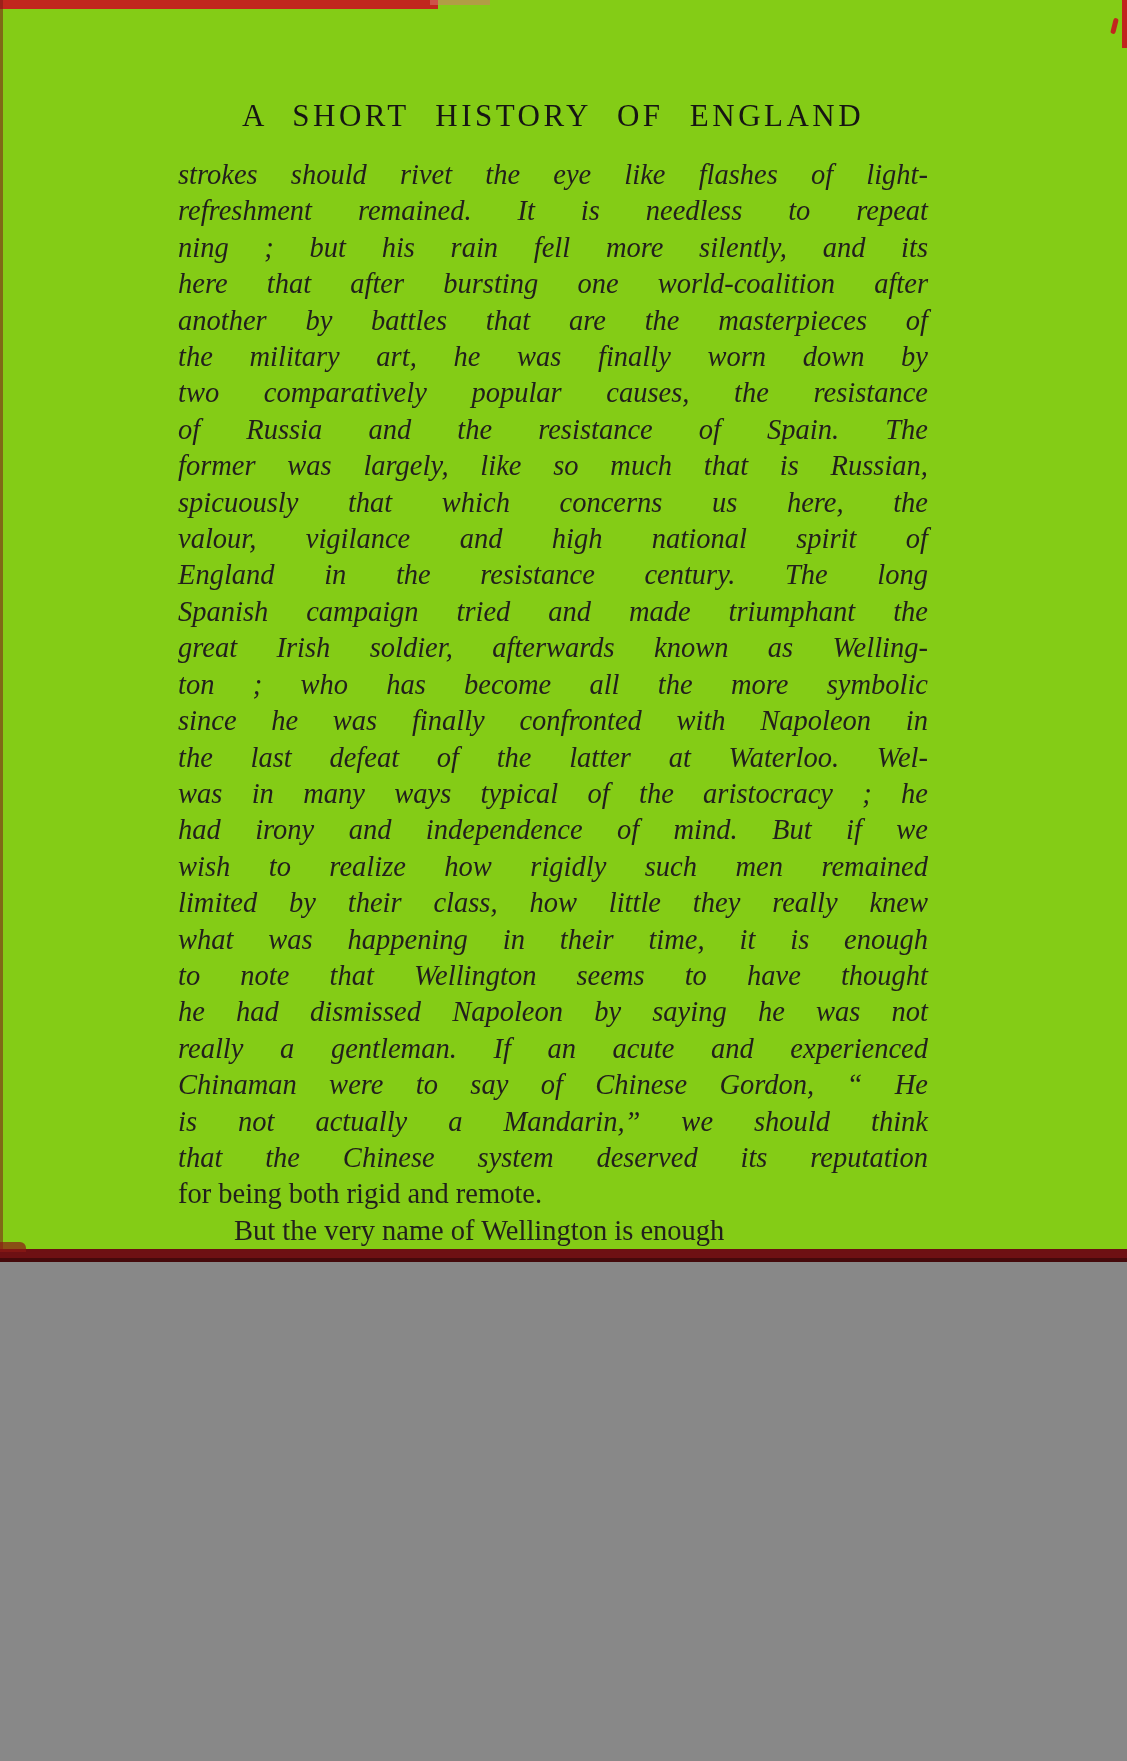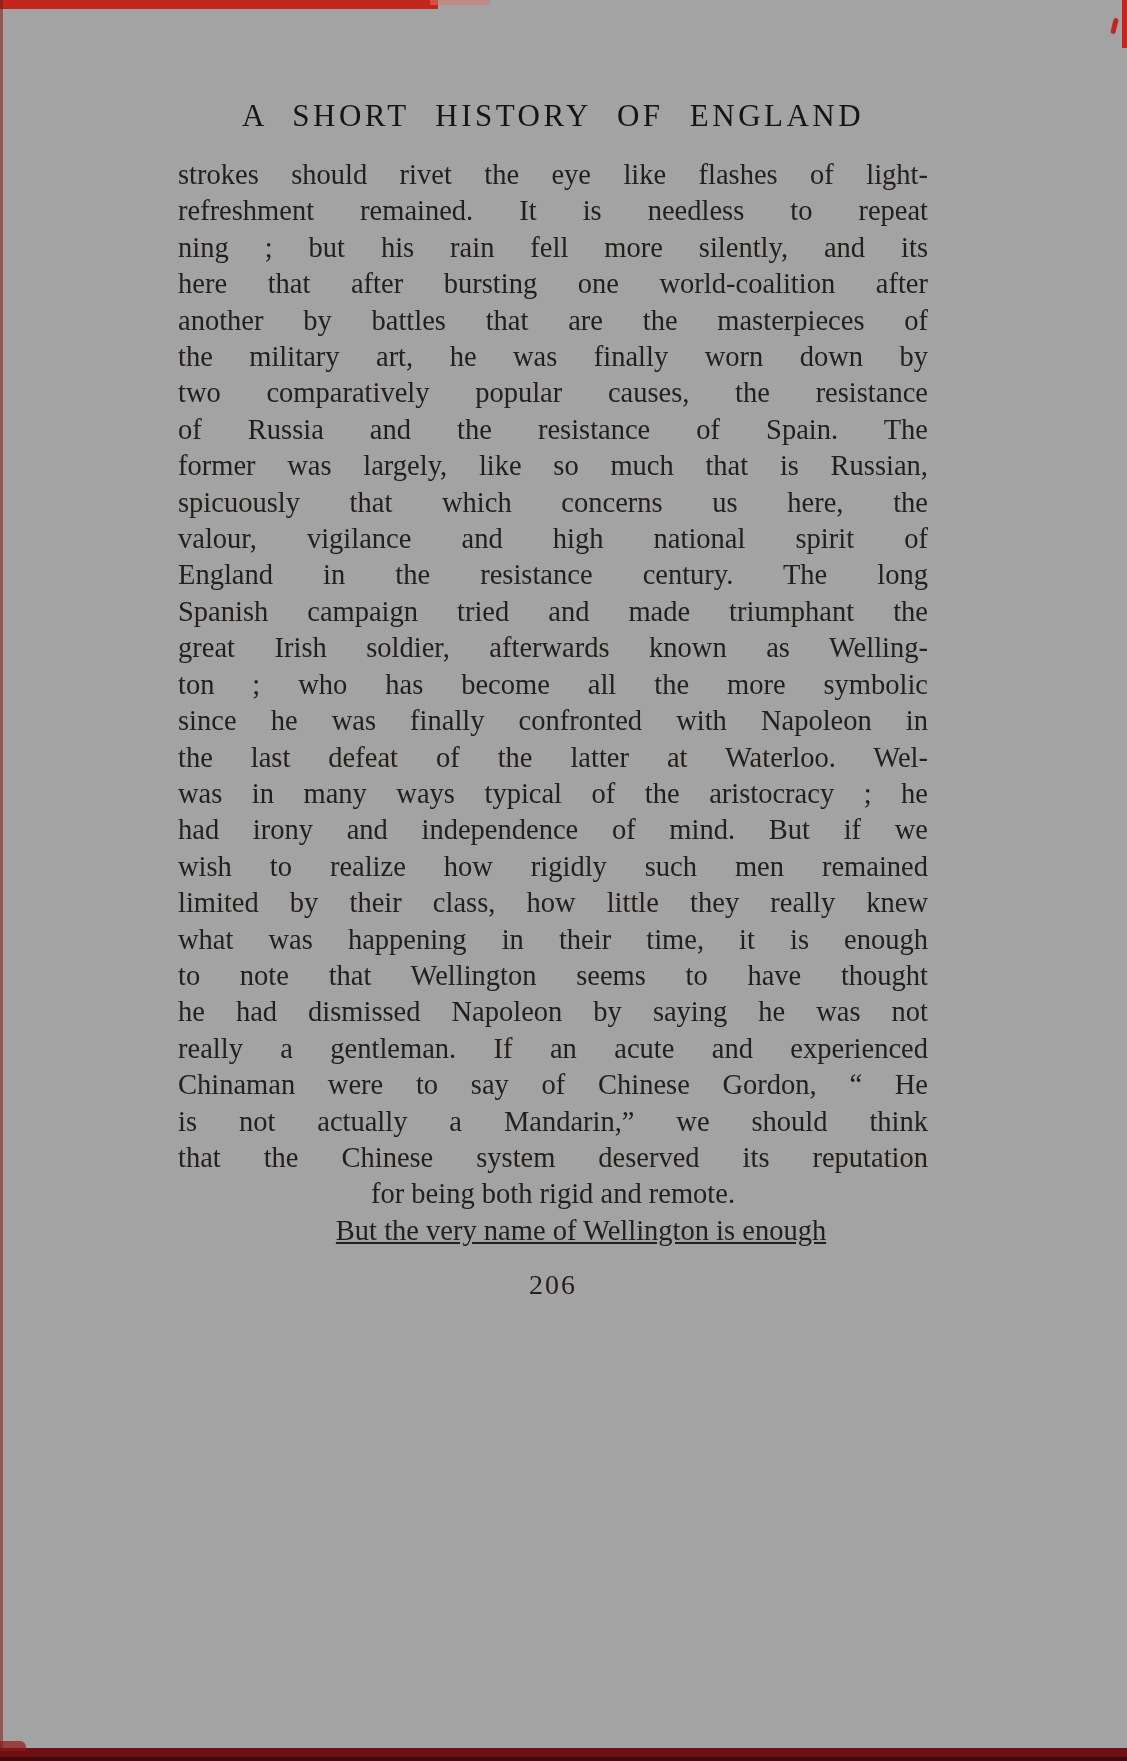--- a/index.html
+++ b/index.html
@@ -1,20 +1,20 @@
 <!DOCTYPE html>
 <html><head>
 <meta charset="utf-8">
 <style>
   html, body { margin: 0; padding: 0; background: #888; }
   .scan {
     position: relative;
     width: 1127px;
-    height: 1761px;
-    background: #a3a3a3;
+    height: 1262px;
+    background: #84cc16;
     font-family: "Liberation Serif", serif;
     color: #1d1c1a;
     overflow: hidden;
     box-sizing: border-box;
   }
   
   .artifact { position: absolute; }
   .top-strip {
     left: 0; top: 0; width: 438px; height: 9px;
     background: #c1261e;
@@ -62,27 +62,27 @@
     text-align: center;
     margin: 0 0 23px 0;
     color: #161513;
     white-space: nowrap;
   }
   .body-text { }
   .line {
     font-size: 28.5px;
     line-height: 36.4px;
     color: #221f1c;
-    text-align: center;
   }
   .just {
     text-align: justify;
     text-align-last: justify;
+    font-style: italic;
   }
-  .ind { text-indent: 56px; text-decoration: underline; }
+  .ind { text-indent: 56px; }
   .page-number {
     text-align: center;
     font-size: 28px;
     letter-spacing: 2px;
     margin-top: 20px;
     color: #221f1c;
   }
 </style>
 </head>
 <body>

